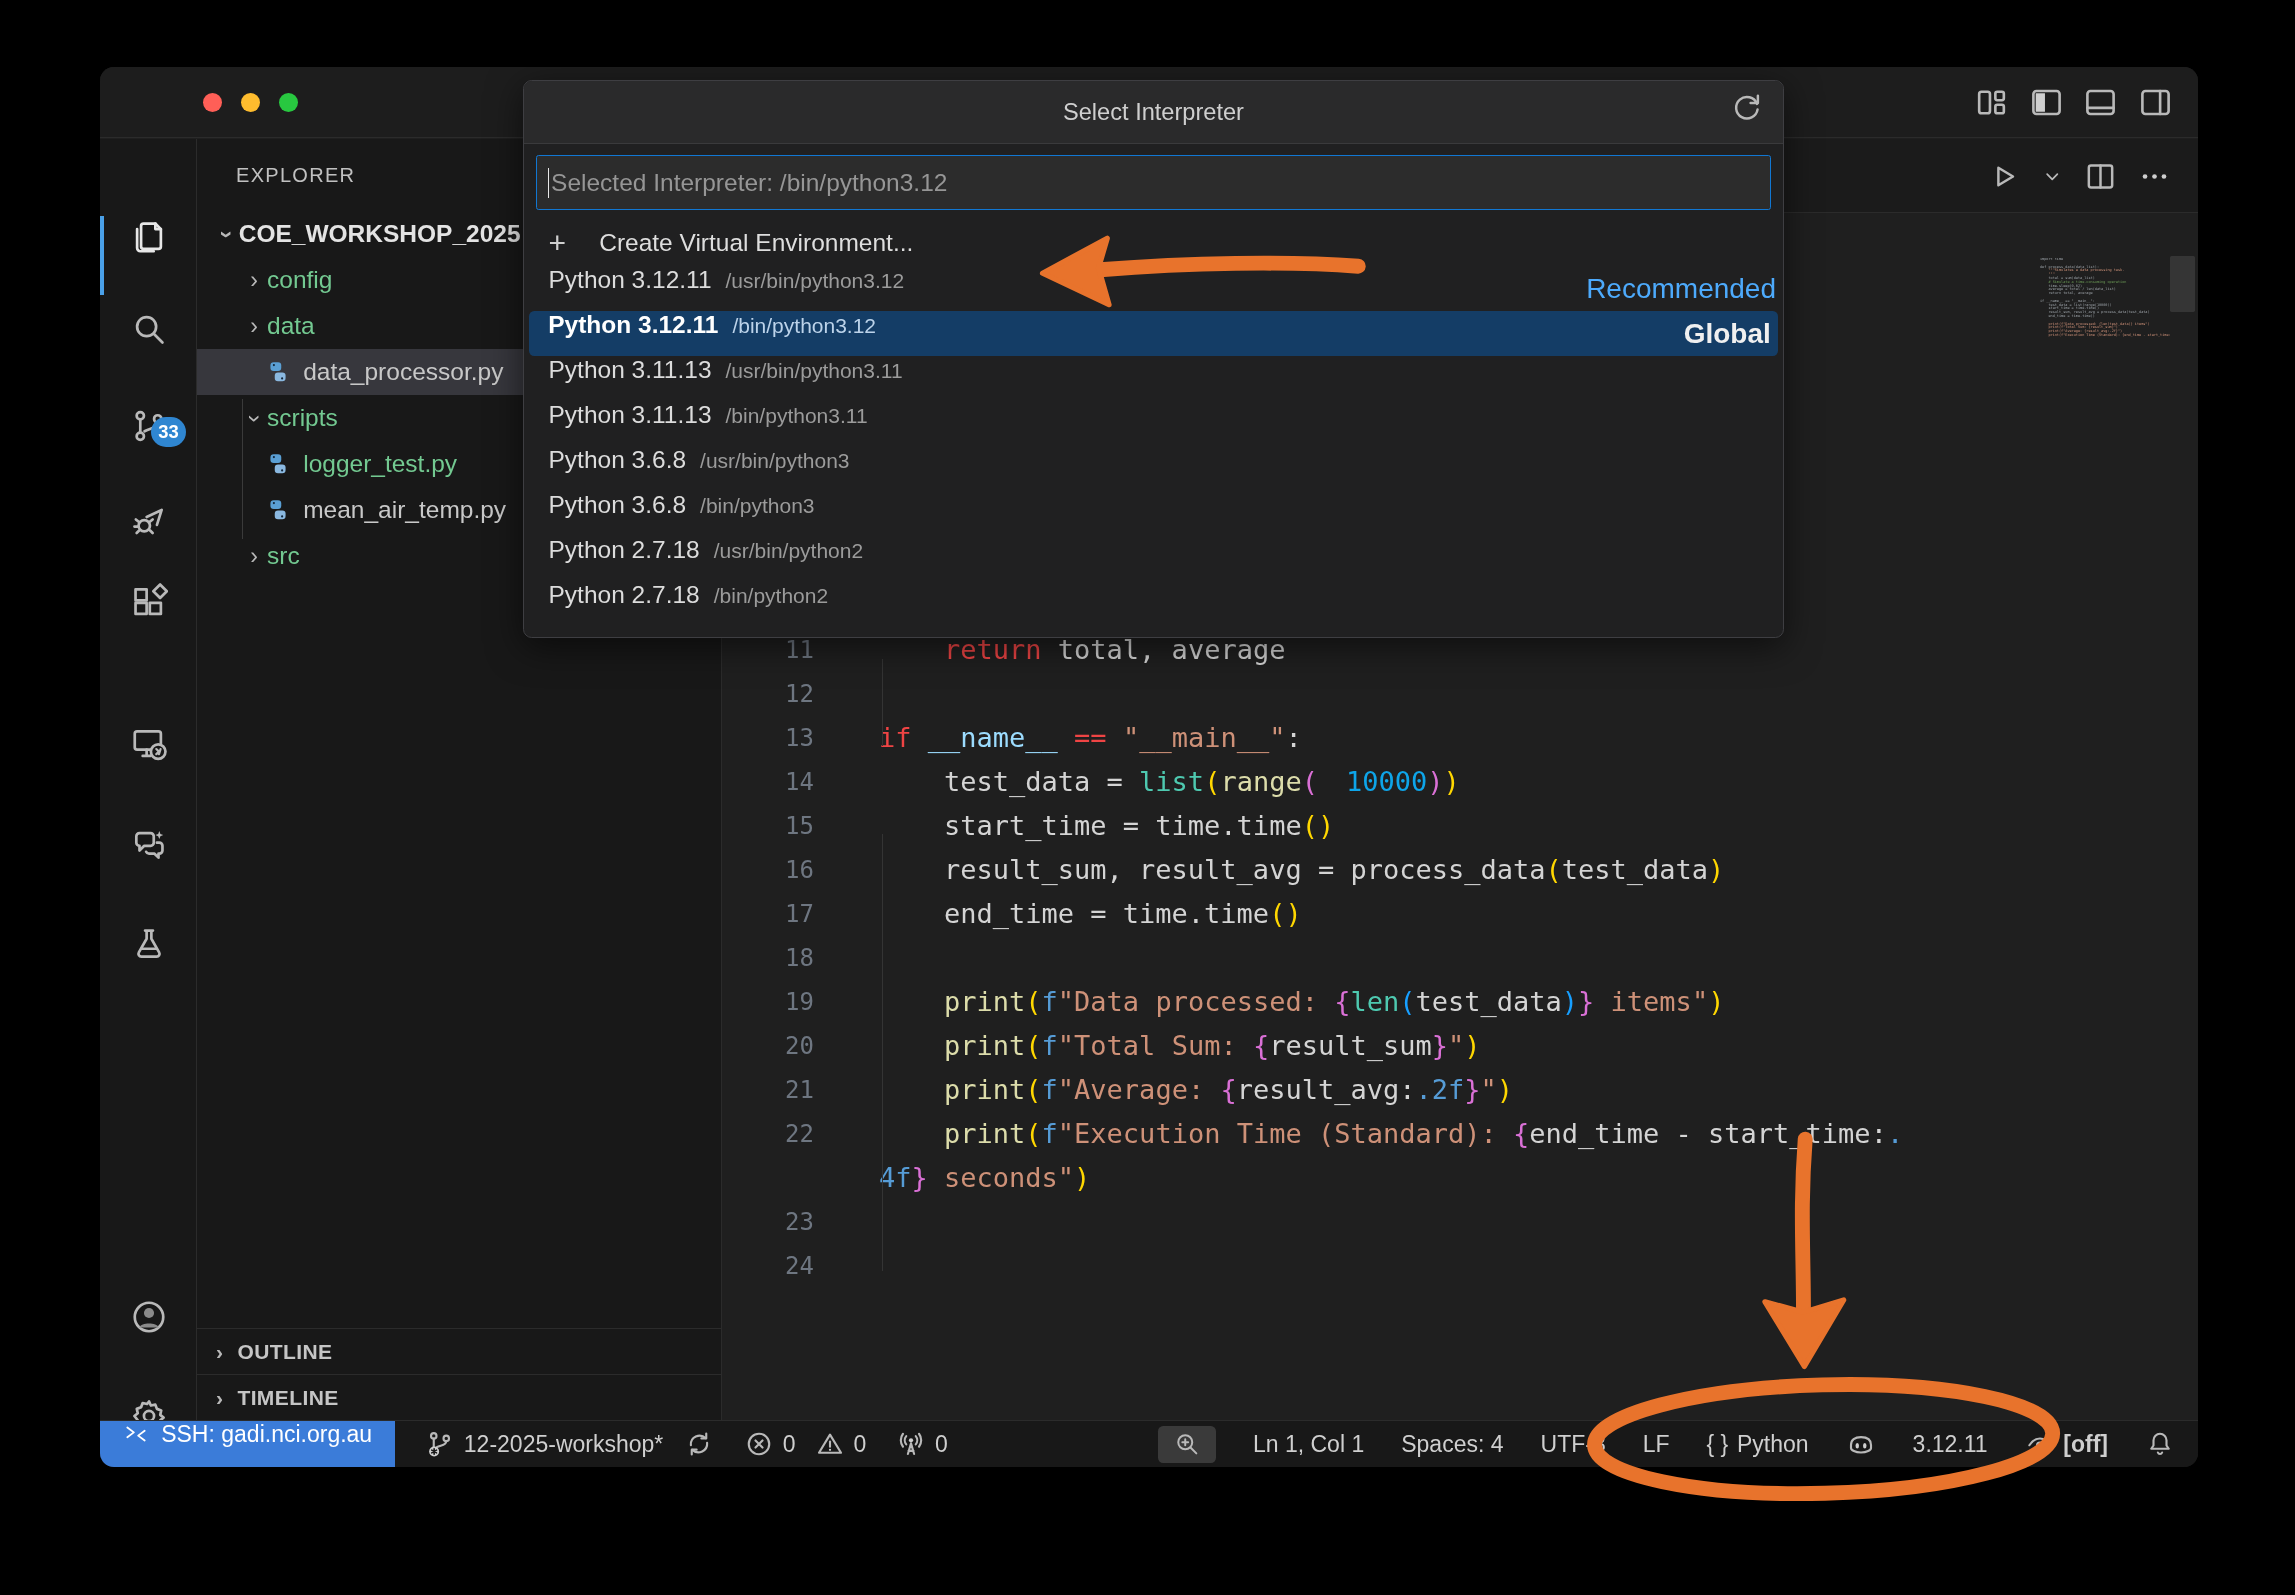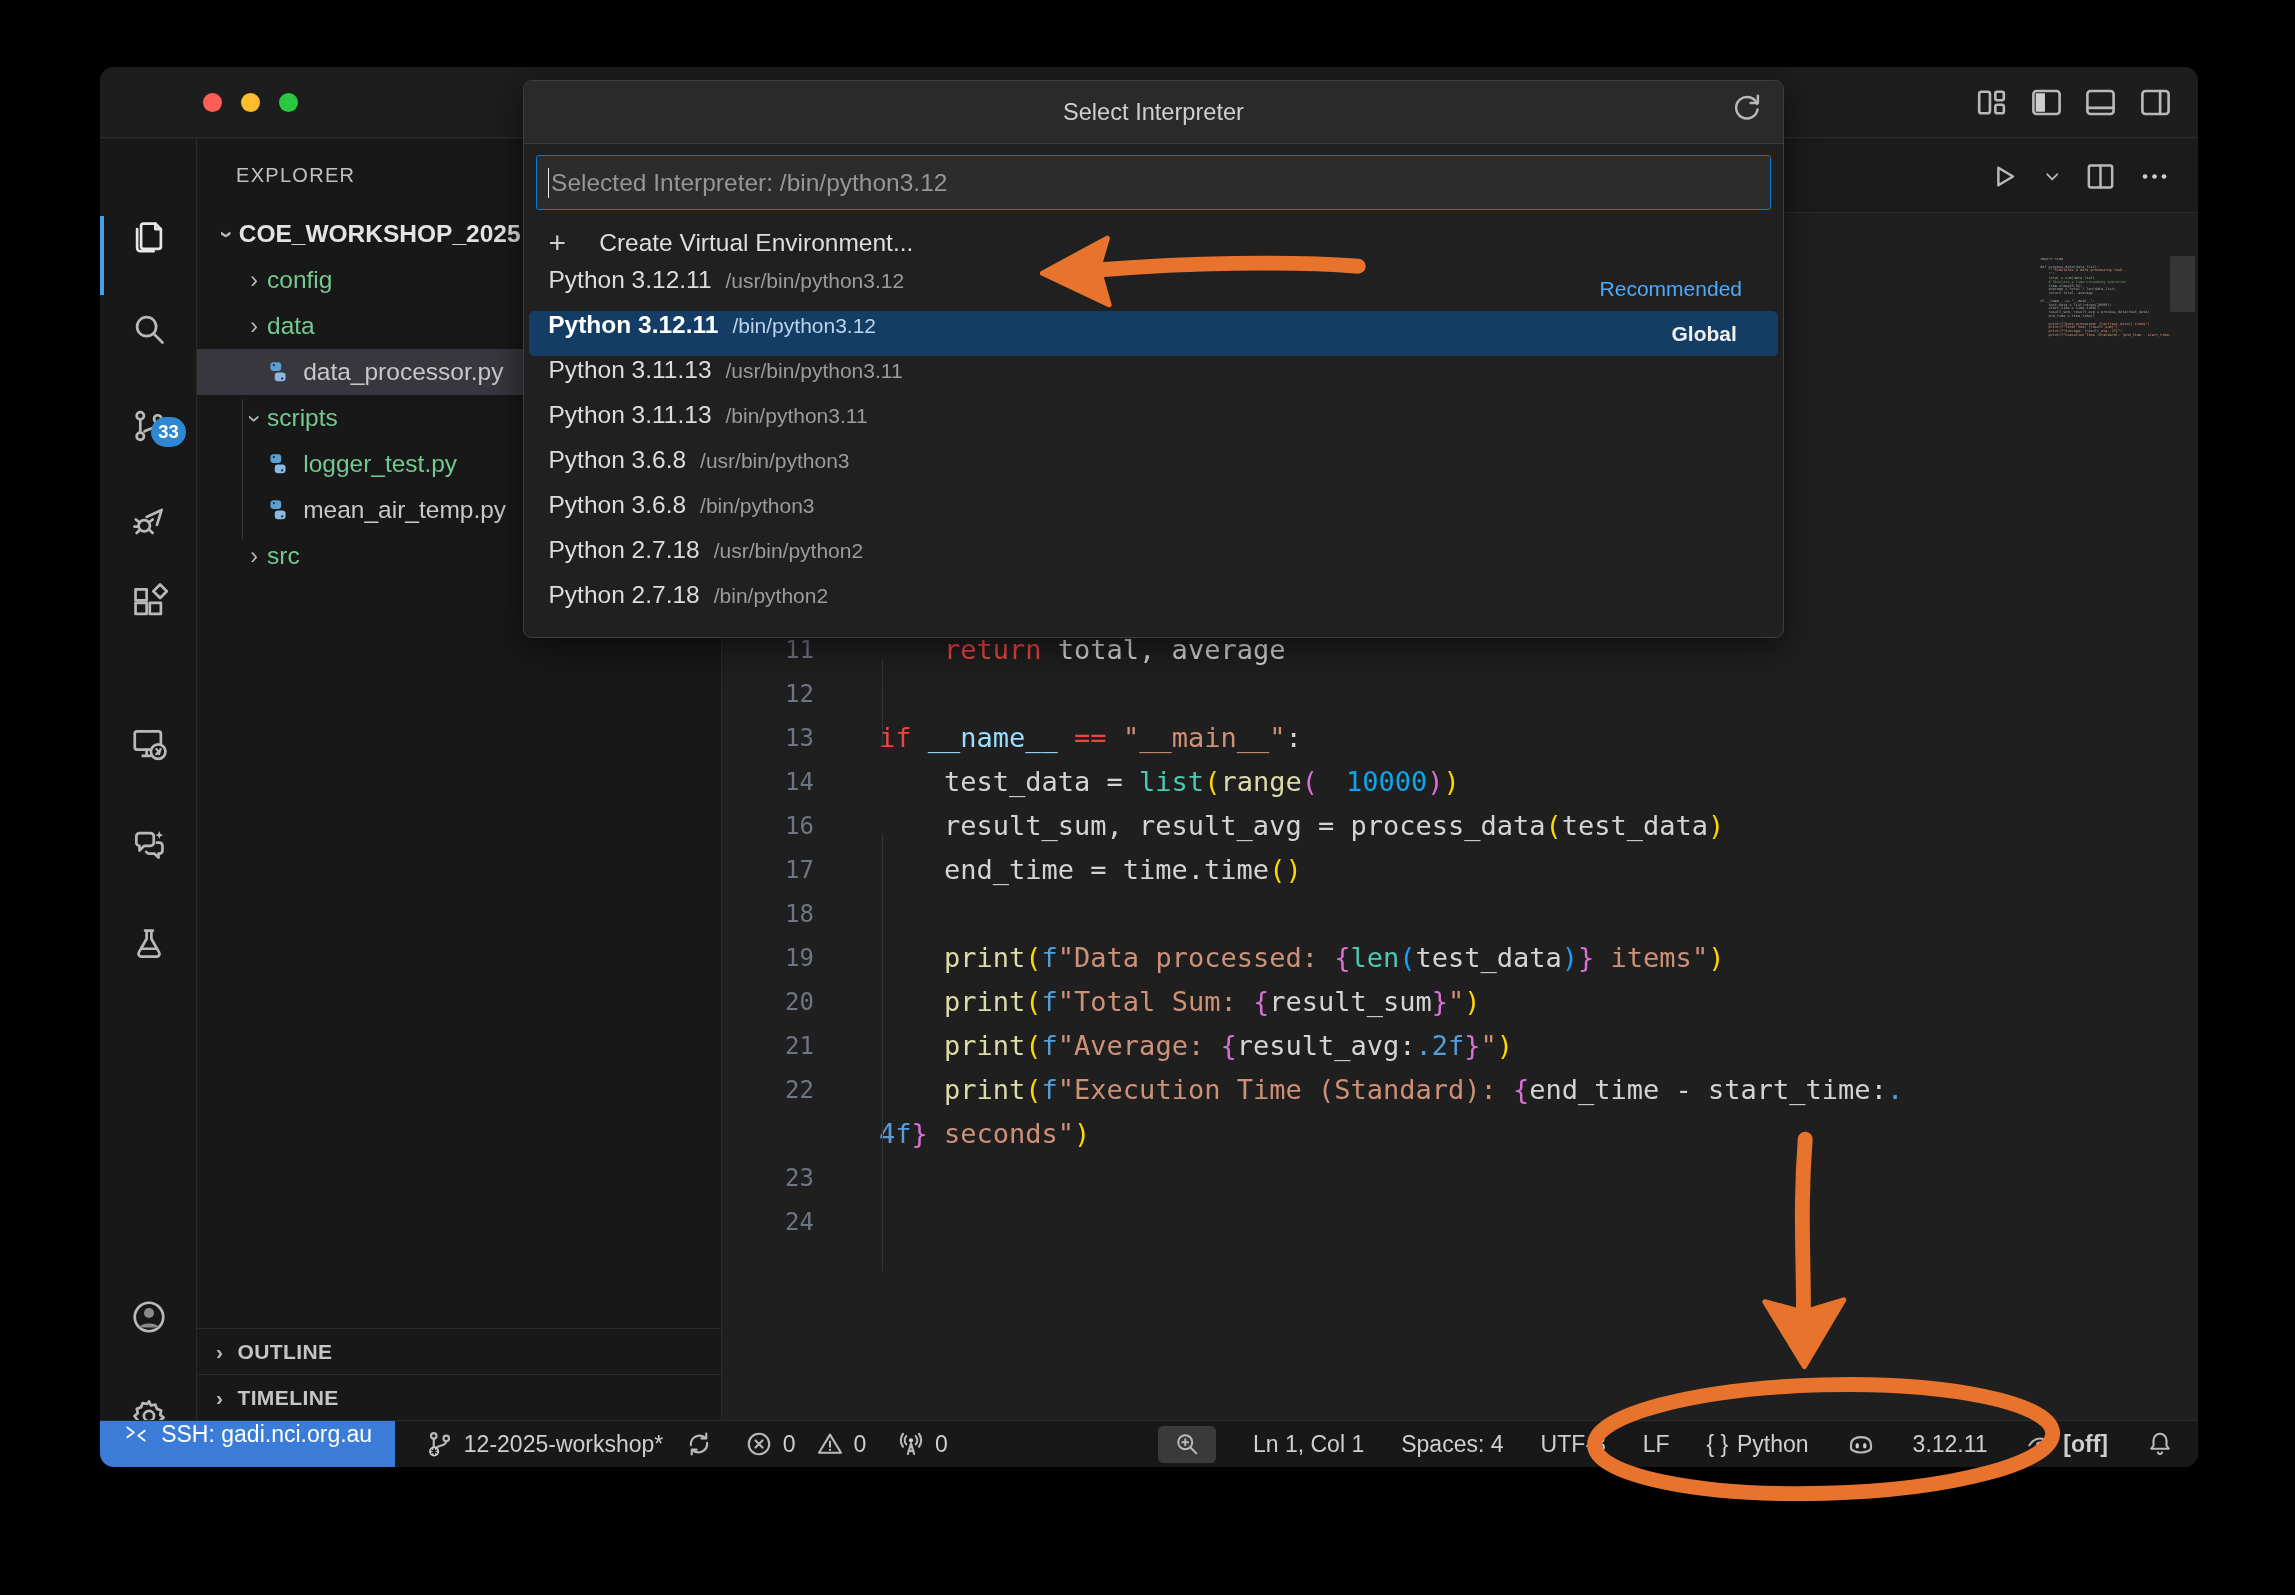--- a/index.html
+++ b/index.html
@@ -88,21 +88,21 @@
   .dlg-input{margin:11.4px 12.2px 8.7px 12.2px;height:55px;background:#2c2c2c;border:1.7px solid #1177d3;
              border-radius:2.6px;display:flex;align-items:center;padding-left:10.5px;font-size:24.5px;color:#969696;}
   .caret{display:inline-block;width:1.7px;height:30px;background:#e8e8e8;margin-right:1.7px;}
   .dlg-row{height:47px;display:flex;align-items:center;padding:0 24.5px;font-size:24.5px;color:#dedede;gap:8.7px;}
   .dlg-row .ricon{width:42px;flex:none;color:#cfcfcf;font-size:30px;}
   .dlg-row .ricon svg{width:28px;height:28px;}
   .dlg-sep-row{background:#28282a;border-top:0.9px solid #39393b;border-bottom:0.9px solid #39393b;}
   .pick-row{height:45px;display:flex;align-items:baseline;padding:0 24.5px;position:relative;}
   .pick-row .pname{font-size:24.5px;color:#dcdcdc;}
   .pick-row .ppath{font-size:21px;color:#9b9b9b;margin-left:14px;}
-  .pick-row .ptag{position:absolute;right:41px;top:50%;transform:translateY(-50%);font-size:21px;}
+  .pick-row .ptag{position:absolute;right:7px;top:50%;transform:translateY(-50%);font-size:28px;}
   .pick-row.selected{background:var(--sel);border-radius:5.2px;margin:0 5.2px;padding:0 19px;}
   .pick-row.selected .pname{color:#fff;font-weight:bold;}
   .pick-row.selected .ppath{color:#bcd3ea;}
   .tag-rec{color:var(--rec);} .tag-global{color:#f0f0f0;font-weight:bold;}
   .dlg-bottom-pad{height:10.5px;}
   
   .annot{position:absolute;left:0;top:0;width:2295px;height:1596px;pointer-events:none;z-index:50;}
   svg.icon{fill:none;stroke:#b9b9b9;stroke-width:1.7;stroke-linecap:round;stroke-linejoin:round;}
   svg.icon.white{stroke:#e7e7e7;}
 </style>
@@ -301,20 +301,21 @@
         </div>
       </div>
       <div class="code-area">
         <div class="code-pad"></div>
         <div>
             <div class="code-row"><span class="gutter">10</span><span class="code-text"><span class="tok-var">    average = total / </span><span class="tok-type">len</span><span class="tok-p1">(</span><span class="tok-var">data_list</span><span class="tok-p1">)</span></span></div>
             <div class="code-row"><span class="gutter">11</span><span class="code-text"><span class="tok-var">    </span><span class="tok-kw">return</span><span class="tok-var"> total, average</span></span></div>
             <div class="code-row"><span class="gutter">12</span><span class="code-text"></span></div>
             <div class="code-row"><span class="gutter">13</span><span class="code-text"><span class="tok-kw">if</span><span class="tok-var"> </span><span class="tok-name">__name__</span><span class="tok-var"> </span><span class="tok-kw">==</span><span class="tok-var"> </span><span class="tok-str">"__main__"</span><span class="tok-var">:</span></span></div>
             <div class="code-row"><span class="gutter">14</span><span class="code-text"><span class="tok-var">    test_data = </span><span class="tok-type">list</span><span class="tok-p1">(</span><span class="tok-fn">range</span><span class="tok-p2">(</span><span class="tok-num">10000</span><span class="tok-p2">)</span><span class="tok-p1">)</span></span></div>
+            <div class="code-row"><span class="gutter">15</span><span class="code-text"><span class="tok-var">    start_time = time.time</span><span class="tok-p1">()</span></span></div>
             <div class="code-row"><span class="gutter">16</span><span class="code-text"><span class="tok-var">    result_sum, result_avg = process_data</span><span class="tok-p1">(</span><span class="tok-var">test_data</span><span class="tok-p1">)</span></span></div>
             <div class="code-row"><span class="gutter">17</span><span class="code-text"><span class="tok-var">    end_time = time.time</span><span class="tok-p1">()</span></span></div>
             <div class="code-row"><span class="gutter">18</span><span class="code-text"></span></div>
             <div class="code-row"><span class="gutter">19</span><span class="code-text"><span class="tok-fn">    print</span><span class="tok-p1">(</span><span class="tok-blue">f</span><span class="tok-str">"Data processed: </span><span class="tok-p2">{</span><span class="tok-type">len</span><span class="tok-p3">(</span><span class="tok-var">test_data</span><span class="tok-p3">)</span><span class="tok-p2">}</span><span class="tok-str"> items"</span><span class="tok-p1">)</span></span></div>
             <div class="code-row"><span class="gutter">20</span><span class="code-text"><span class="tok-fn">    print</span><span class="tok-p1">(</span><span class="tok-blue">f</span><span class="tok-str">"Total Sum: </span><span class="tok-p2">{</span><span class="tok-var">result_sum</span><span class="tok-p2">}</span><span class="tok-str">"</span><span class="tok-p1">)</span></span></div>
             <div class="code-row"><span class="gutter">21</span><span class="code-text"><span class="tok-fn">    print</span><span class="tok-p1">(</span><span class="tok-blue">f</span><span class="tok-str">"Average: </span><span class="tok-p2">{</span><span class="tok-var">result_avg</span><span class="tok-var">:</span><span class="tok-blue">.2f</span><span class="tok-p2">}</span><span class="tok-str">"</span><span class="tok-p1">)</span></span></div>
             <div class="code-row"><span class="gutter">22</span><span class="code-text"><span class="tok-fn">    print</span><span class="tok-p1">(</span><span class="tok-blue">f</span><span class="tok-str">"Execution Time (Standard): </span><span class="tok-p2">{</span><span class="tok-var">end_time - start_time</span><span class="tok-var">:</span><span class="tok-blue">.</span></span></div>
             <div class="code-row"><span class="gutter"></span><span class="code-text"><span class="tok-blue">4f</span><span class="tok-p2">}</span><span class="tok-str"> seconds"</span><span class="tok-p1">)</span></span></div>
             <div class="code-row"><span class="gutter">23</span><span class="code-text"></span></div>
             <div class="code-row"><span class="gutter">24</span><span class="code-text"></span></div>

